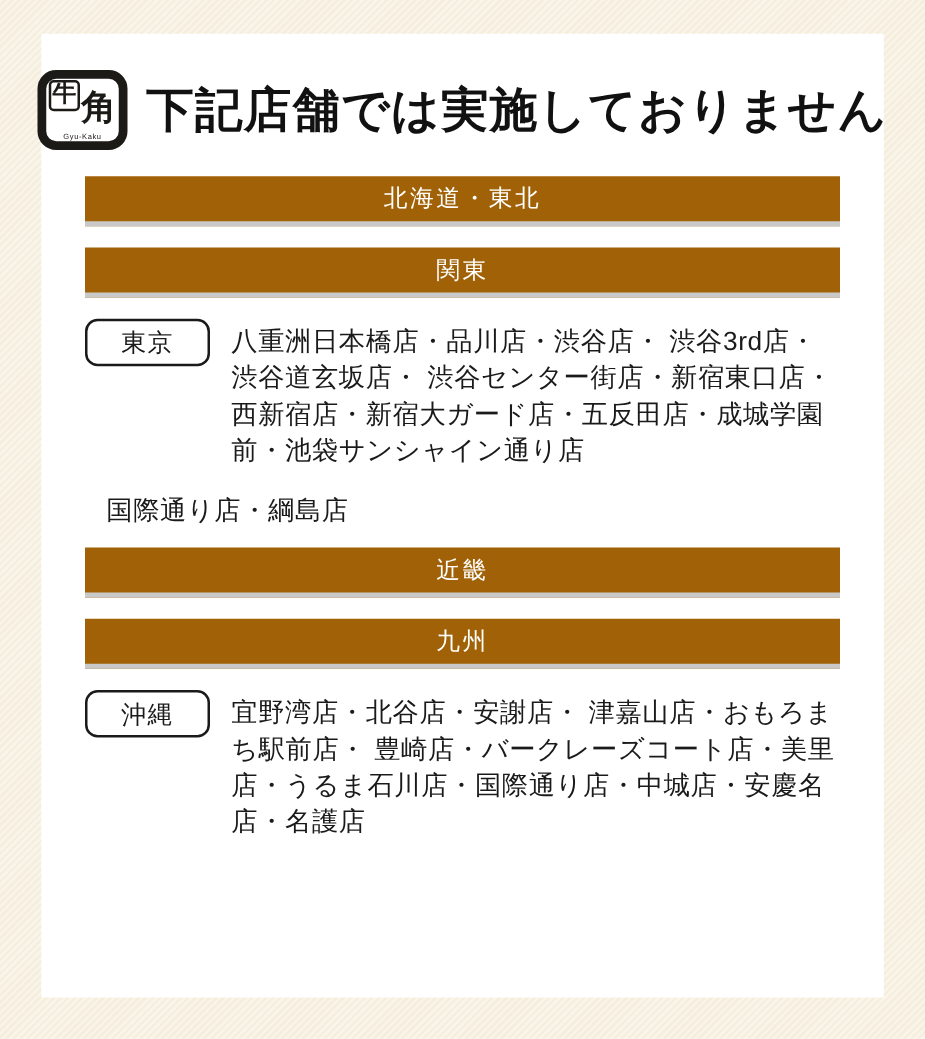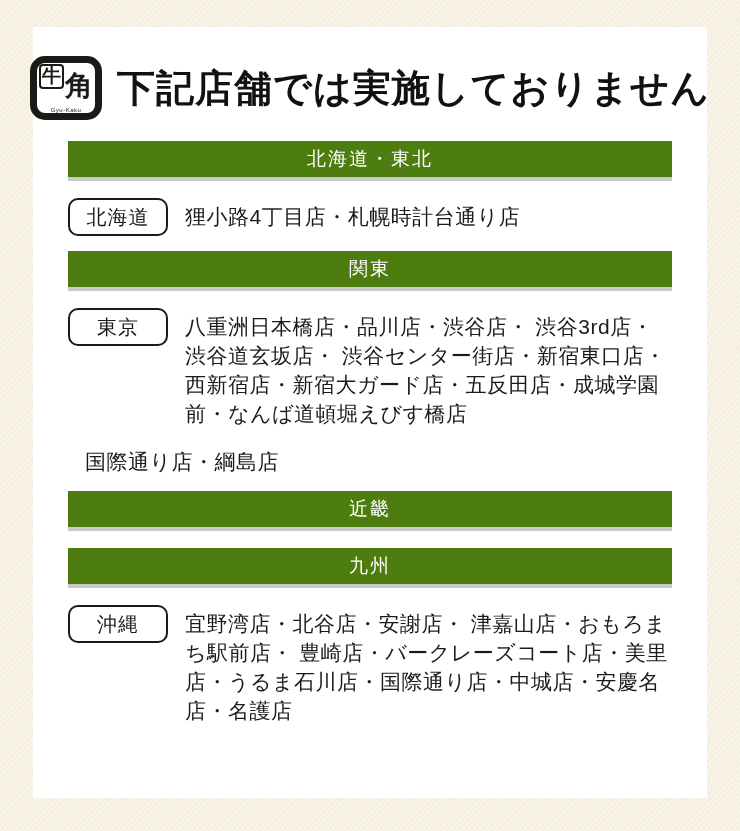--- a/index.html
+++ b/index.html
@@ -84,21 +84,21 @@
   .title {
     font-size: 38px;
     font-weight: 900;
     color: #111111;
     letter-spacing: 1px;
     white-space: nowrap;
   }
   .section-bar {
     height: 40px;
     box-sizing: border-box;
-    background: #4d7c0f;
+    background: #a16207;
     border-bottom: 4px solid #c9c9c9;
     display: flex;
     align-items: center;
     justify-content: center;
     color: #ffffff;
     font-size: 19px;
     letter-spacing: 2px;
     margin-bottom: 17px;
   }
   .row {
@@ -138,29 +138,25 @@
   <div class="header">
     <div class="logo">
       <span class="logo-gyu">牛</span>
       <span class="logo-kaku">角</span>
       <span class="logo-roman">Gyu-Kaku</span>
     </div>
     <div class="title">下記店舗では実施しておりません</div>
   </div>
 
   <div class="section-bar">北海道・東北</div>
-  <div class="row">
-    <div class="badge">北海道</div>
-    <div class="stores">狸小路4丁目店・札幌時計台通り店</div>
-  </div>
 
   <div class="section-bar">関東</div>
   <div class="row">
     <div class="badge">東京</div>
-    <div class="stores">八重洲日本橋店・品川店・渋谷店・ 渋谷3rd店・渋谷道玄坂店・ 渋谷センター街店・新宿東口店・ 西新宿店・新宿大ガード店・五反田店・成城学園前・なんば道頓堀えびす橋店</div>
+    <div class="stores">八重洲日本橋店・品川店・渋谷店・ 渋谷3rd店・渋谷道玄坂店・ 渋谷センター街店・新宿東口店・ 西新宿店・新宿大ガード店・五反田店・成城学園前・池袋サンシャイン通り店</div>
   </div>
   <div class="row">
     <div class="stores">国際通り店・綱島店</div>
   </div>
 
   <div class="section-bar">近畿</div>
 
   <div class="section-bar">九州</div>
   <div class="row">
     <div class="badge">沖縄</div>

